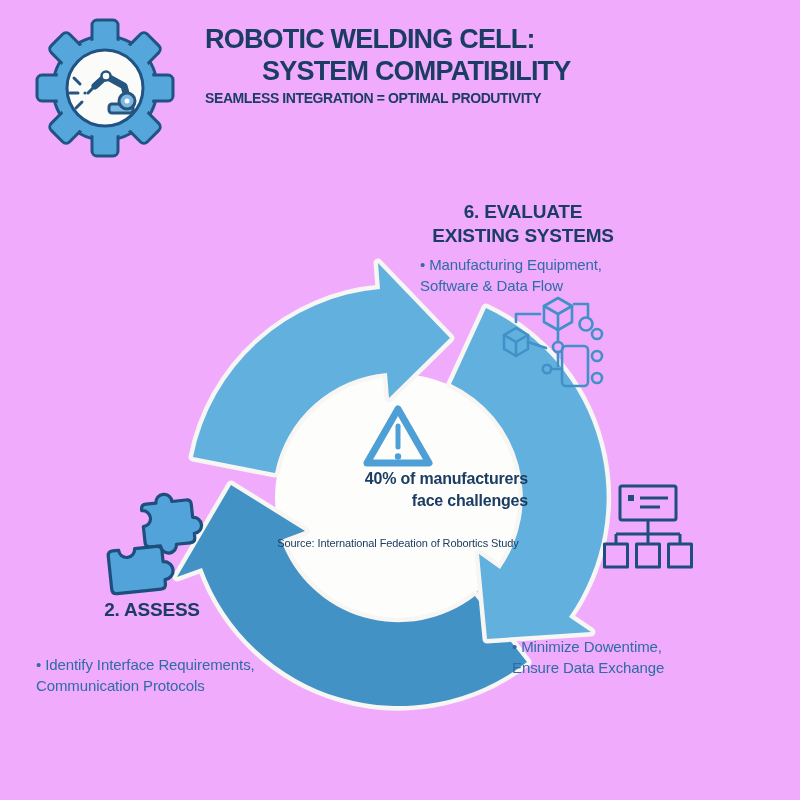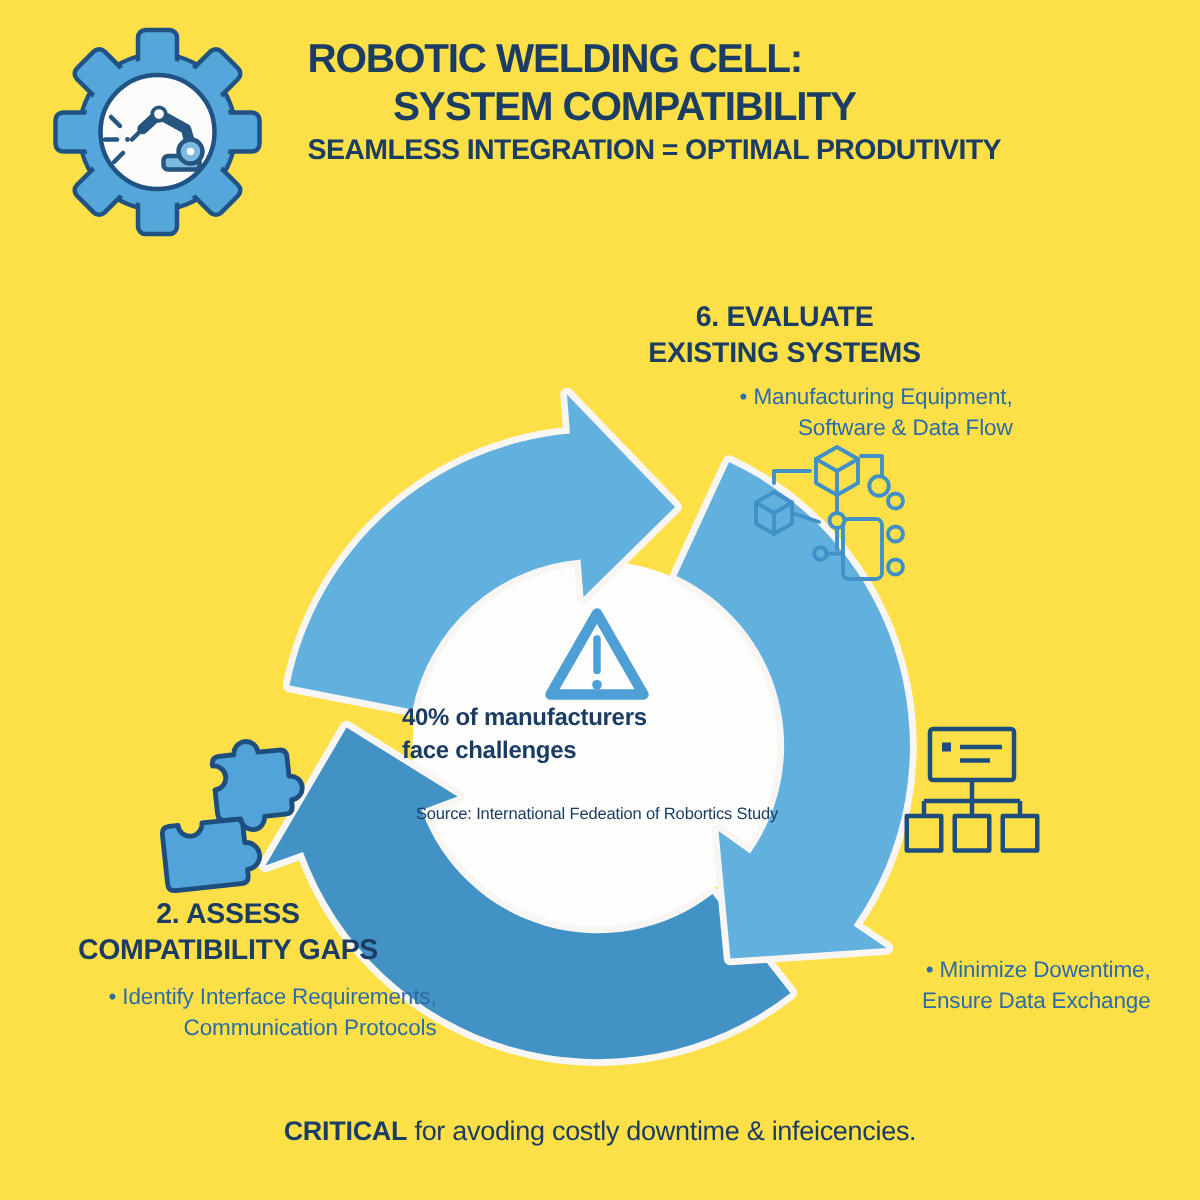--- a/index.html
+++ b/index.html
@@ -1,25 +1,25 @@
 <!DOCTYPE html>
 <html><head>
 <meta charset="utf-8">
 <style>
   html,body{margin:0;padding:0;background:#f7f6f3;}
-  .stage{position:relative;width:800px;height:800px;background:#fde047;overflow:hidden;
+  .stage{position:relative;width:800px;height:800px;background:#f0abfc;overflow:hidden;
          font-family:"Liberation Sans",sans-serif;color:#1b3c63;}
   .abs{position:absolute;}
   svg.art{position:absolute;left:0;top:0;}
   .navy{color:#1b3c63;}
   .title1{font-size:27px;font-weight:700;letter-spacing:-0.8px;white-space:nowrap;}
-  .subtitle{font-size:19px;font-weight:700;letter-spacing:-0.4px;white-space:nowrap;}
+  .subtitle{font-size:14px;font-weight:700;letter-spacing:-0.4px;white-space:nowrap;}
   .heading{font-weight:700;font-size:19px;line-height:23.5px;text-align:center;letter-spacing:-0.2px;}
-  .detail{color:#2d6ca7;font-size:15px;line-height:21px;text-align:right;letter-spacing:-0.1px;}
-  .stat{font-weight:700;font-size:16px;line-height:21.5px;text-align:left;letter-spacing:-0.2px;}
+  .detail{color:#2d6ca7;font-size:15px;line-height:21px;text-align:left;letter-spacing:-0.1px;}
+  .stat{font-weight:700;font-size:16px;line-height:21.5px;text-align:right;letter-spacing:-0.2px;}
   .source{font-size:11px;text-align:center;letter-spacing:-0.1px;}
   .footer{width:800px;font-size:18px;text-align:center;letter-spacing:-0.2px;}
   .footer .emph{font-weight:700;}
 </style>
 </head>
 <body>
 
 <div class="stage">
 
   <svg class="art" width="800" height="800" viewBox="0 0 800 800">
@@ -128,37 +128,33 @@
     <div>6. EVALUATE</div>
     <div>EXISTING SYSTEMS</div>
   </div>
   <div class="abs detail" style="left:420px;top:254px;width:255px">
     <div>• Manufacturing Equipment,</div>
     <div>Software &amp; Data Flow</div>
   </div>
 
   <div class="abs heading navy" style="left:27px;top:598px;width:250px">
     <div>2. ASSESS</div>
-    <div>COMPATIBILITY GAPS</div>
   </div>
   <div class="abs detail" style="left:36px;top:654px;width:255px">
     <div>• Identify Interface Requirements,</div>
     <div>Communication Protocols</div>
   </div>
 
   <div class="abs heading navy" style="left:514px;top:580px;width:250px">
   </div>
   <div class="abs detail" style="left:512px;top:636px;width:255px">
     <div>• Minimize Dowentime,</div>
     <div>Ensure Data Exchange</div>
   </div>
 
   <div class="abs stat navy" style="left:268px;top:468px;width:260px">
     <div>40% of manufacturers</div>
     <div>face challenges</div>
   </div>
   <div class="abs source navy" style="left:258px;top:537px;width:280px">Source: International Fedeation of Robortics Study</div>
 
-  <div class="abs footer navy" style="left:0;top:744px">
-    <span class="emph">CRITICAL</span><span> for avoding costly downtime &amp; infeicencies.</span>
-  </div>
 
 </div>
 
 </body></html>

